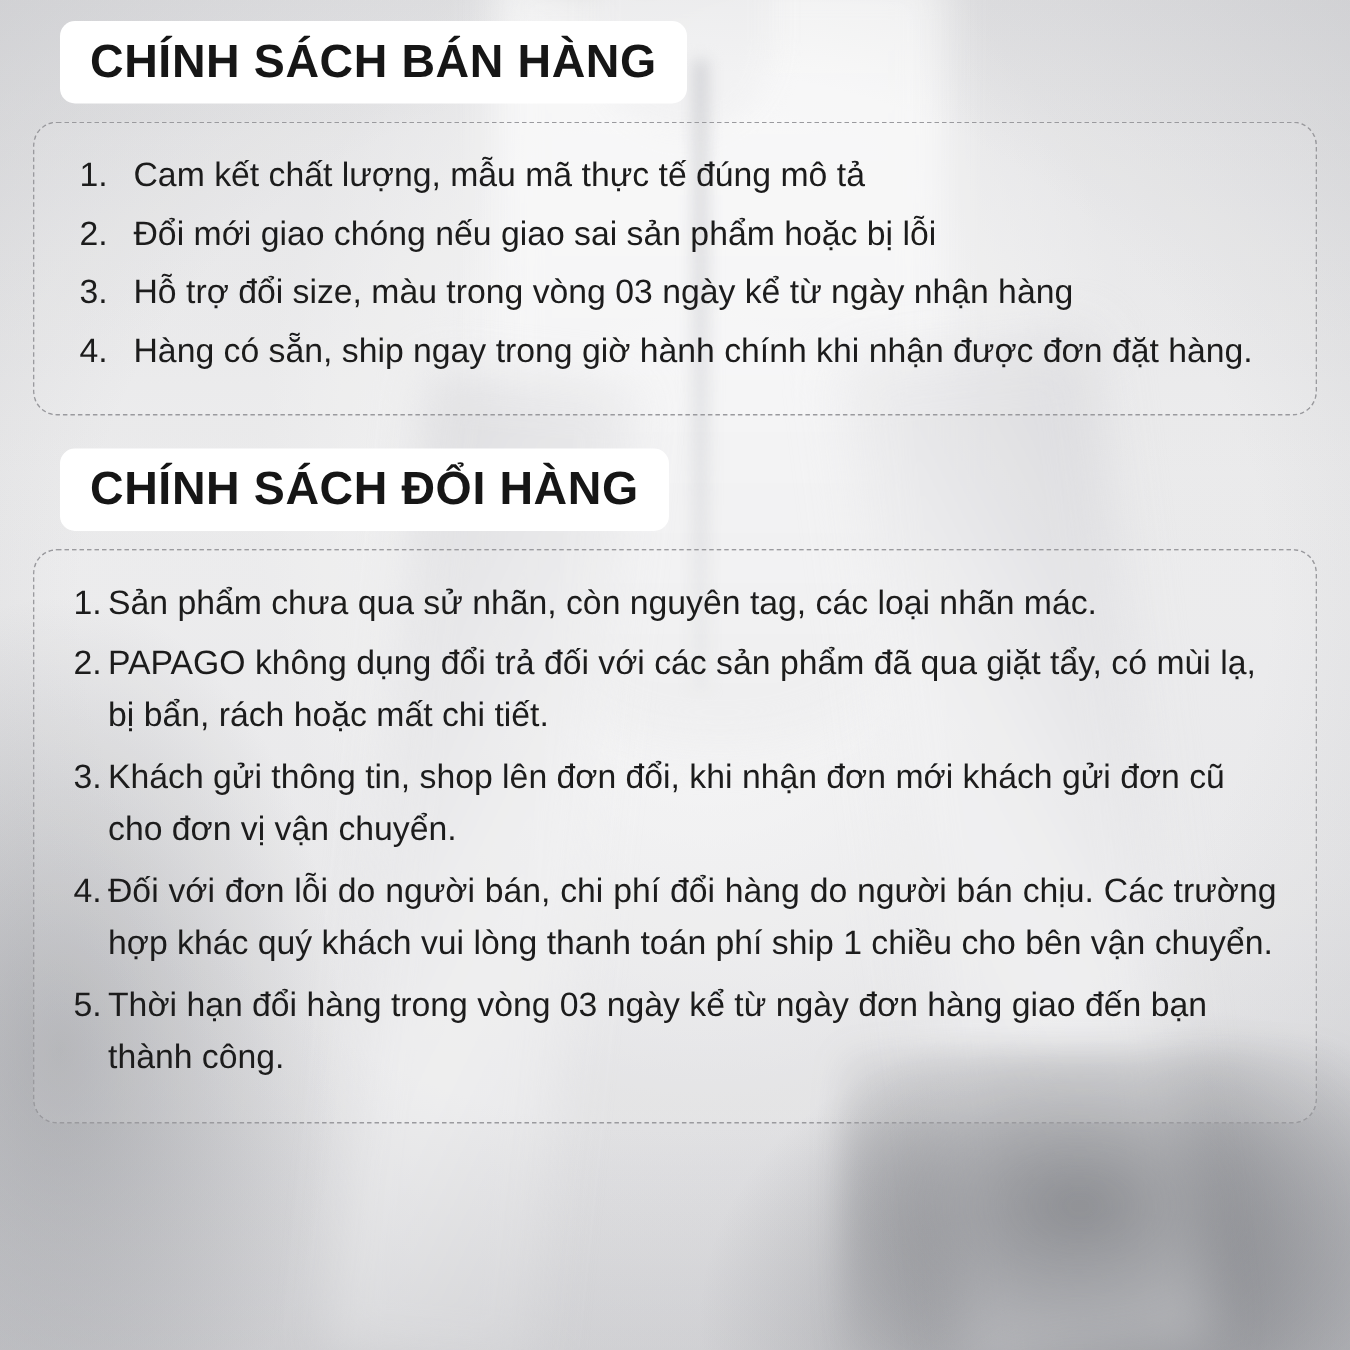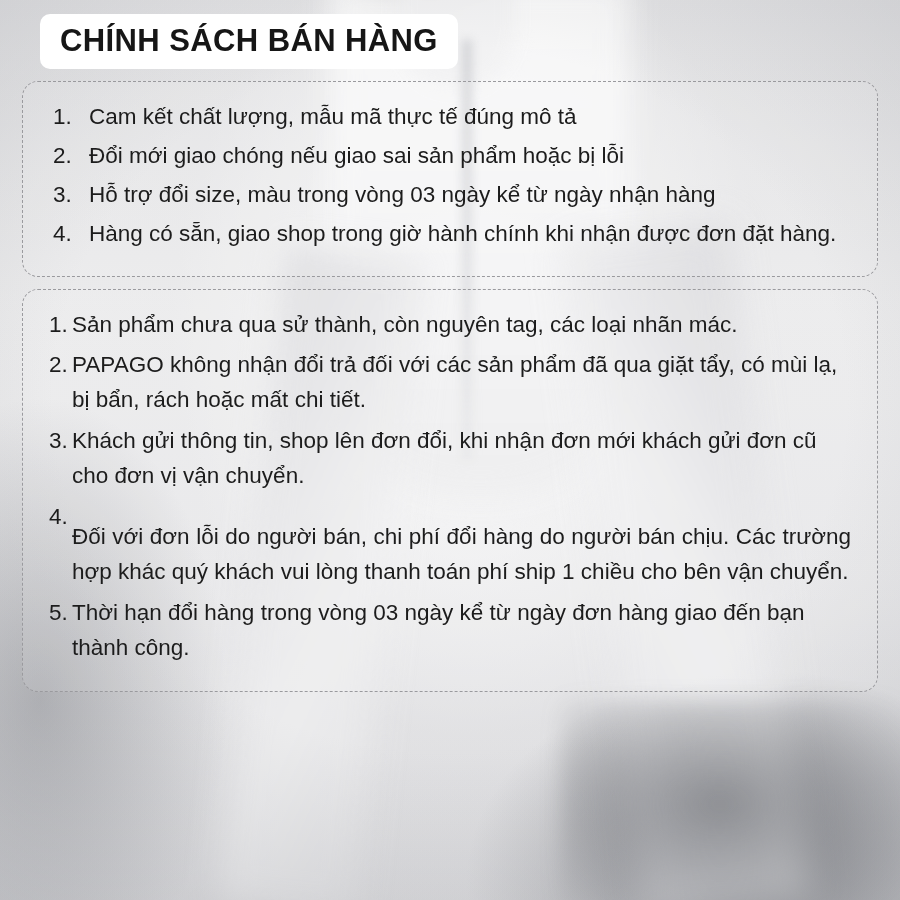--- a/index.html
+++ b/index.html
@@ -154,21 +154,21 @@
 
   
   .list-sales li { margin-bottom: 4px; }
   .list-sales .num { width: 34px; text-align: left; padding-left: 4px; }
   .list-sales .txt { padding-left: 2px; }
 
   
   .list-exchange li { margin-bottom: 6px; }
   .list-exchange .num { width: 22px; text-align: left; }
   .list-exchange .txt { padding-left: 1px; }
-  .justify { text-align: justify; text-justify: inter-word; margin-top: 20px; }
+  .justify { text-align: justify; text-justify: inter-word; }
 </style>
 </head>
 <body>
 
 <div class="page">
   <div class="bg">
     <div class="bg-shirt"></div>
     <div class="bg-collar"></div>
     <div class="bg-placket"></div>
     <div class="bg-arm-left"></div>
@@ -191,34 +191,37 @@
         <li>
           <span class="num">2.</span>
           <span class="txt">Đổi mới <b>giao chóng</b> nếu giao sai sản phẩm hoặc bị lỗi</span>
         </li>
         <li>
           <span class="num">3.</span>
           <span class="txt">Hỗ trợ đổi size, màu trong vòng <b>03 ngày</b> kể từ ngày nhận hàng</span>
         </li>
         <li>
           <span class="num">4.</span>
-          <span class="txt">Hàng <b>có sẵn, giao shop</b> trong giờ hành chính khi nhận được đơn đặt hàng.</span>
+          <span class="txt">Hàng <b>có sẵn, ship ngay</b> trong giờ hành chính khi nhận được đơn đặt hàng.</span>
         </li>
       </ol>
     </div>
 
+    <div class="heading-wrap-2">
+      <span class="heading">CHÍNH SÁCH ĐỔI HÀNG</span>
+    </div>
     <div class="box">
       <ol class="list-exchange">
         <li>
           <span class="num">1.</span>
-          <span class="txt">Sản phẩm <b>chưa qua sử thành</b>, còn nguyên tag, các loại nhãn mác.</span>
+          <span class="txt">Sản phẩm <b>chưa qua sử nhãn</b>, còn nguyên tag, các loại nhãn mác.</span>
         </li>
         <li>
           <span class="num">2.</span>
-          <span class="txt">PAPAGO <b>không nhận đổi trả</b> đối với các sản phẩm đã qua giặt tẩy, có mùi lạ, bị bẩn, rách hoặc mất chi tiết.</span>
+          <span class="txt">PAPAGO <b>không dụng đổi trả</b> đối với các sản phẩm đã qua giặt tẩy, có mùi lạ, bị bẩn, rách hoặc mất chi tiết.</span>
         </li>
         <li>
           <span class="num">3.</span>
           <span class="txt">Khách gửi thông tin, shop lên đơn đổi, khi nhận đơn mới khách gửi đơn cũ cho đơn vị vận chuyển.</span>
         </li>
         <li>
           <span class="num">4.</span>
           <span class="txt justify">Đối với đơn lỗi do người bán, chi phí đổi hàng do người bán chịu. Các trường hợp khác quý khách vui lòng thanh toán <b>phí ship 1 chiều</b> cho bên vận chuyển.</span>
         </li>
         <li>

